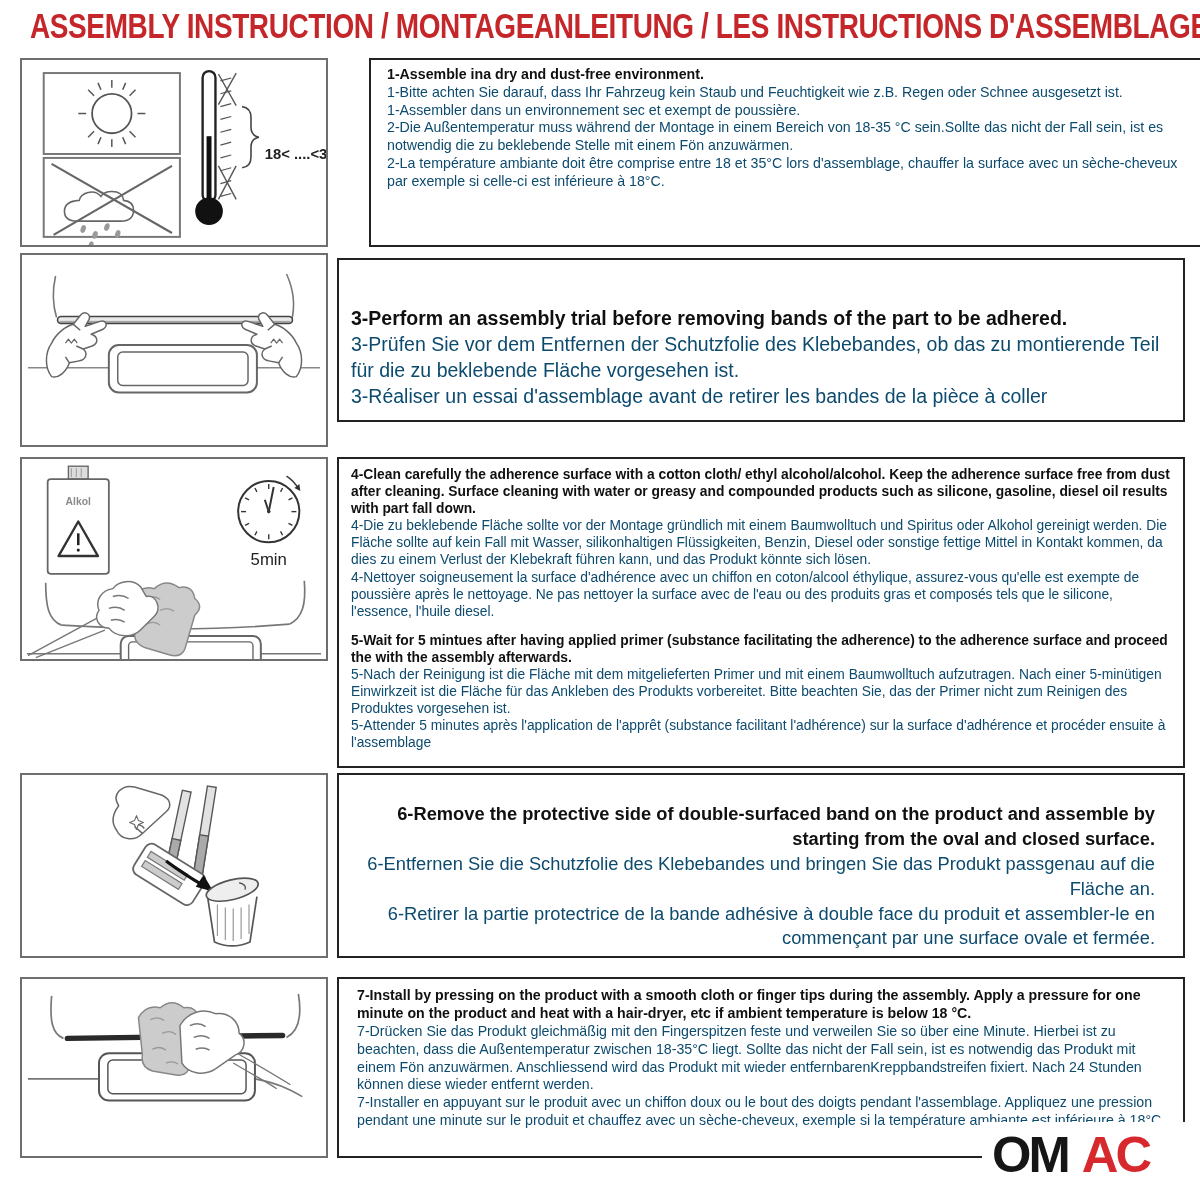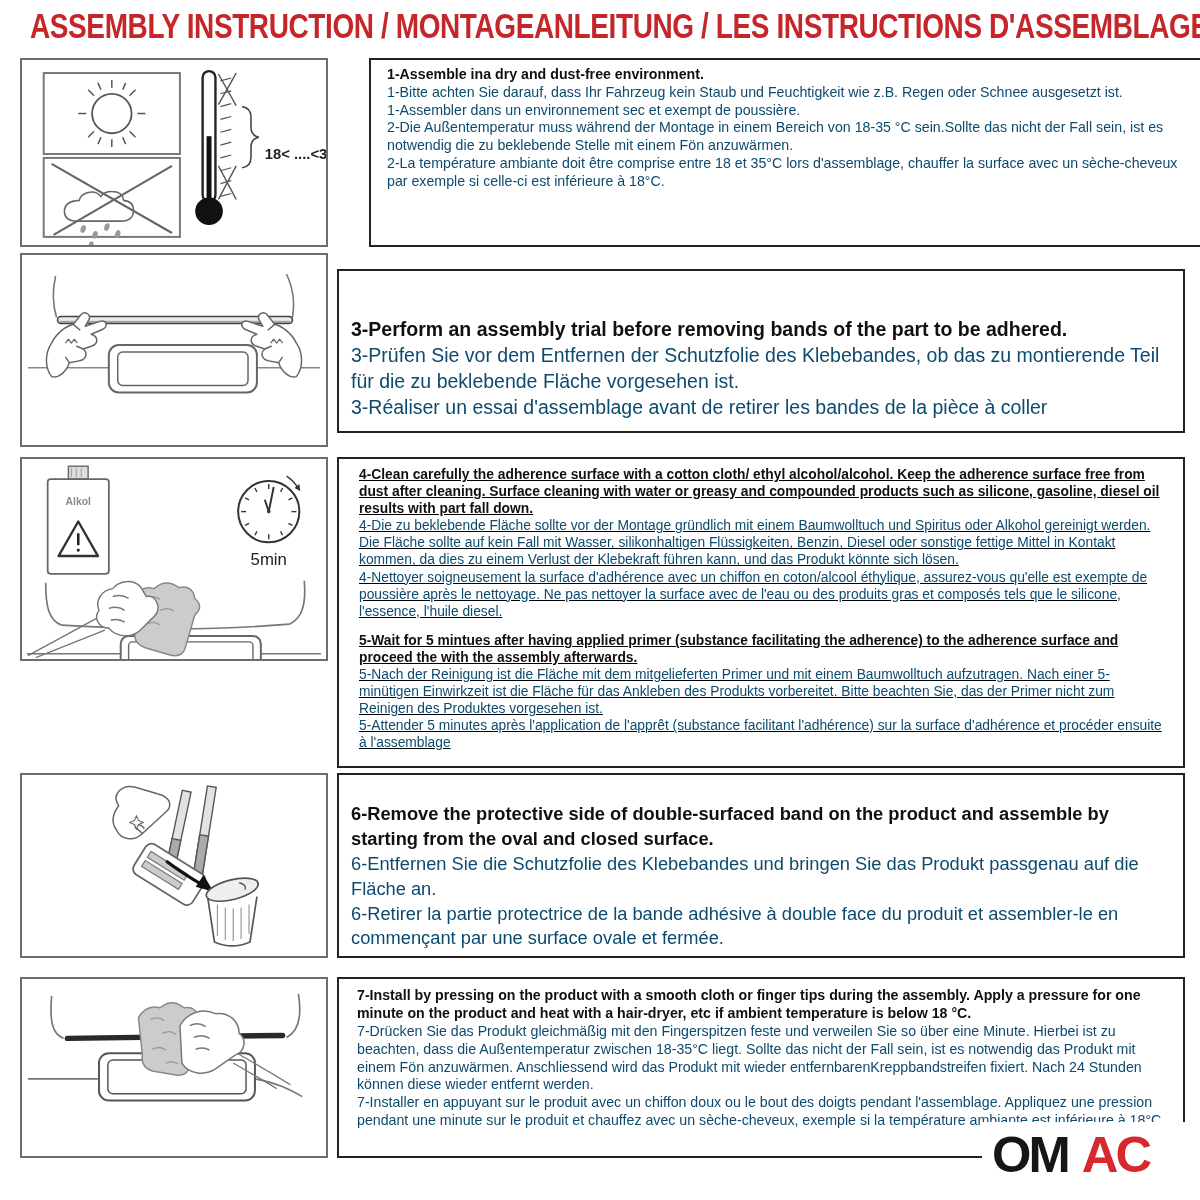--- a/index.html
+++ b/index.html
@@ -18,25 +18,25 @@
   }
   .textbox{
     position:absolute;left:337px;width:848px;border:2px solid #222;
     background:#fff;box-sizing:border-box;
   }
   .para{margin:0;color:#0c4a6e;}
   .para.b{font-weight:bold;color:#101010;}
   .para.gap{margin-top:14px;}
   .s1{padding:6px 16px;margin-left:32px;}  .s1 .para{font-size:14.2px;line-height:1.25;}
   .s2{padding:46px 12px 0 12px;} .s2 .para{font-size:19.5px;line-height:1.33;}
-  .s3{padding:7px 20px;text-decoration:underline;}  .s3 .para{font-size:13.8px;line-height:1.24;} .s3 .para.gap{margin-top:12px;}
-  .s4{padding:27px 28px 0 12px;} .s4 .para{font-size:18.3px;line-height:1.36;}
+  .s3{padding:7px 12px;}  .s3 .para{font-size:13.8px;line-height:1.24;} .s3 .para.gap{margin-top:12px;}
+  .s4{padding:27px 28px 0 12px;text-align:right;} .s4 .para{font-size:18.3px;line-height:1.36;}
   .s5{padding:8px 18px;}  .s5 .para{font-size:14.2px;line-height:1.26;}
   #fig1{top:58px;height:189px}   #txt1{top:58px;height:189px}
-  #fig2{top:253px;height:194px}  #txt2{top:269px;height:164px}
+  #fig2{top:253px;height:194px}  #txt2{top:258px;height:164px}
   #fig3{top:457px;height:204px}  #txt3{top:457px;height:311px}
   #fig4{top:773px;height:185px}  #txt4{top:773px;height:185px}
   #fig5{top:977px;height:181px}  #txt5{top:977px;height:181px}
   .figbox svg{display:block;width:100%;height:100%;}
   .logo{
     position:absolute;left:982px;top:1122px;width:210px;height:70px;
     background:#fff;padding-left:10px;
   }
 </style>
 </head>

